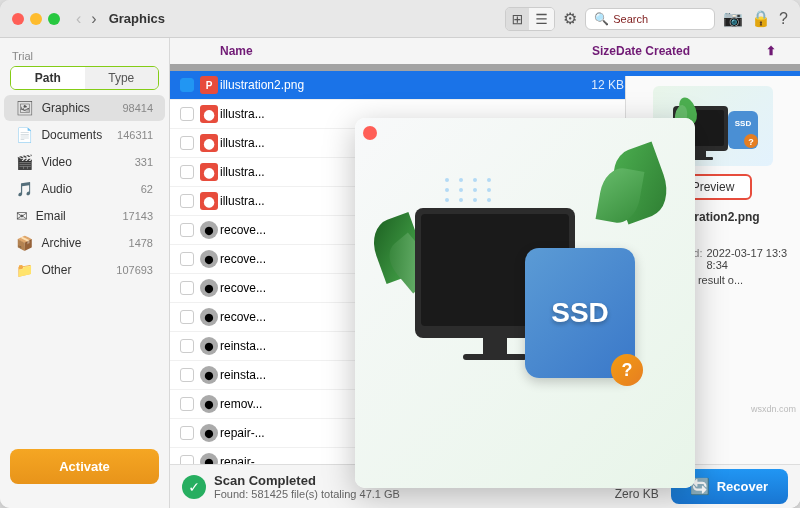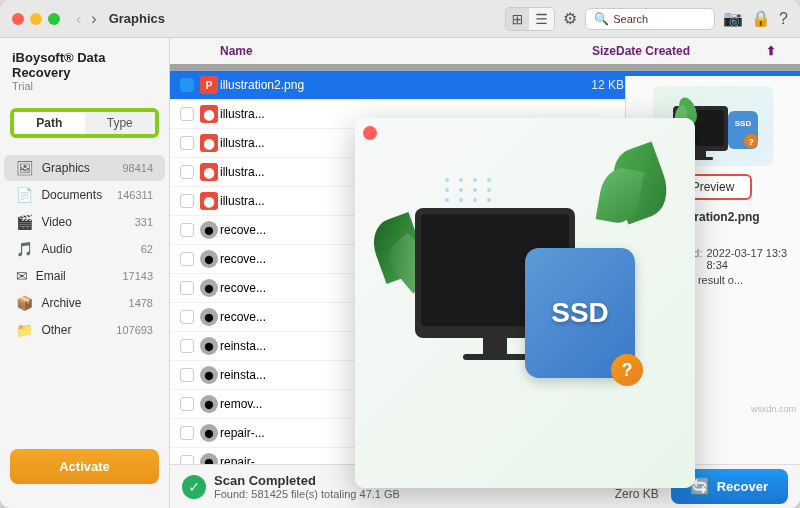--- a/index.html
+++ b/index.html
@@ -134,22 +134,22 @@
       font-size: 13px;
       font-weight: 700;
       color: #222;
     }
     .app-trial {
       font-size: 11px;
       color: #888;
     }
     .sidebar-tabs {
       display: flex;
-      margin: 12px 10px;
-      border: 4px solid #84cc16;
+      margin: 0 10px;
+      border: 1px solid #84cc16;
       border-radius: 6px;
       overflow: hidden;
     }
     .sidebar-tab {
       flex: 1;
       text-align: center;
       padding: 4px 0;
       font-size: 12px;
       cursor: pointer;
       background: #f0f0f0;
@@ -578,21 +578,20 @@
       <button class="camera-btn">📷</button>
       <button class="info-btn">🔒</button>
       <button class="help-btn">?</button>
     </div>
   </div>
 
   <div class="main-layout">
 
     <div class="sidebar">
       <div class="sidebar-header">
-        <div class="app-name">iBoysoft® Data Recovery</div>
         <div class="app-trial">Trial</div>
       </div>
       <div class="sidebar-tabs">
         <div class="sidebar-tab active">Path</div>
         <div class="sidebar-tab">Type</div>
       </div>
       <div class="sidebar-items">
         <div class="sidebar-item active">
           <span class="sidebar-item-icon">🖼</span>
           <span class="sidebar-item-label">Graphics</span>

